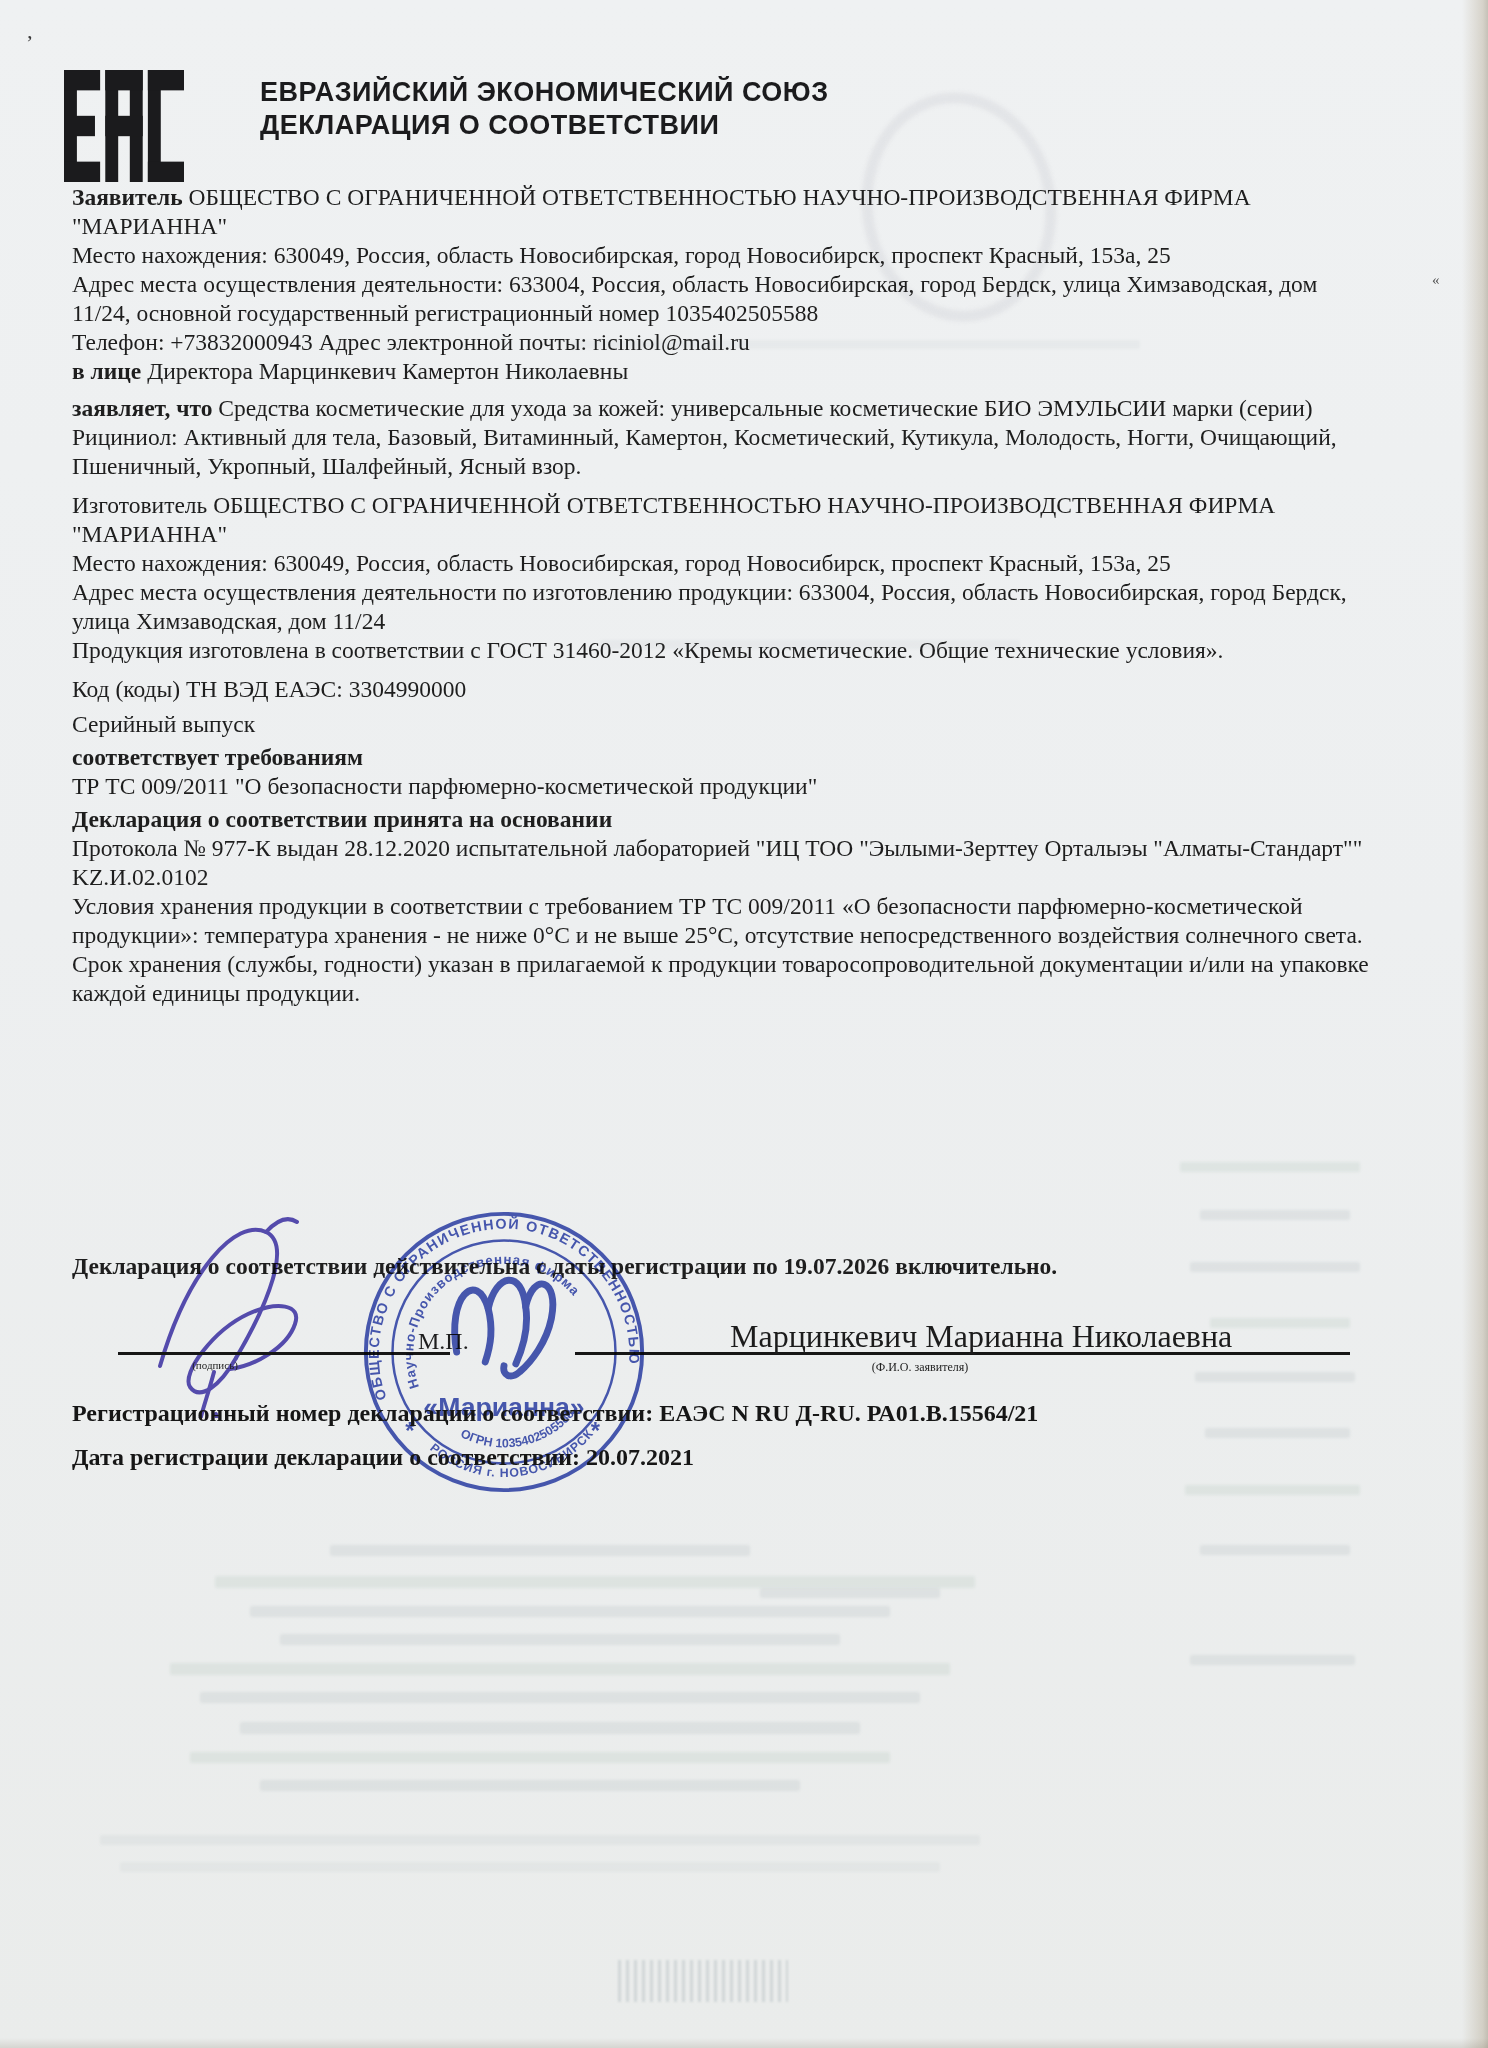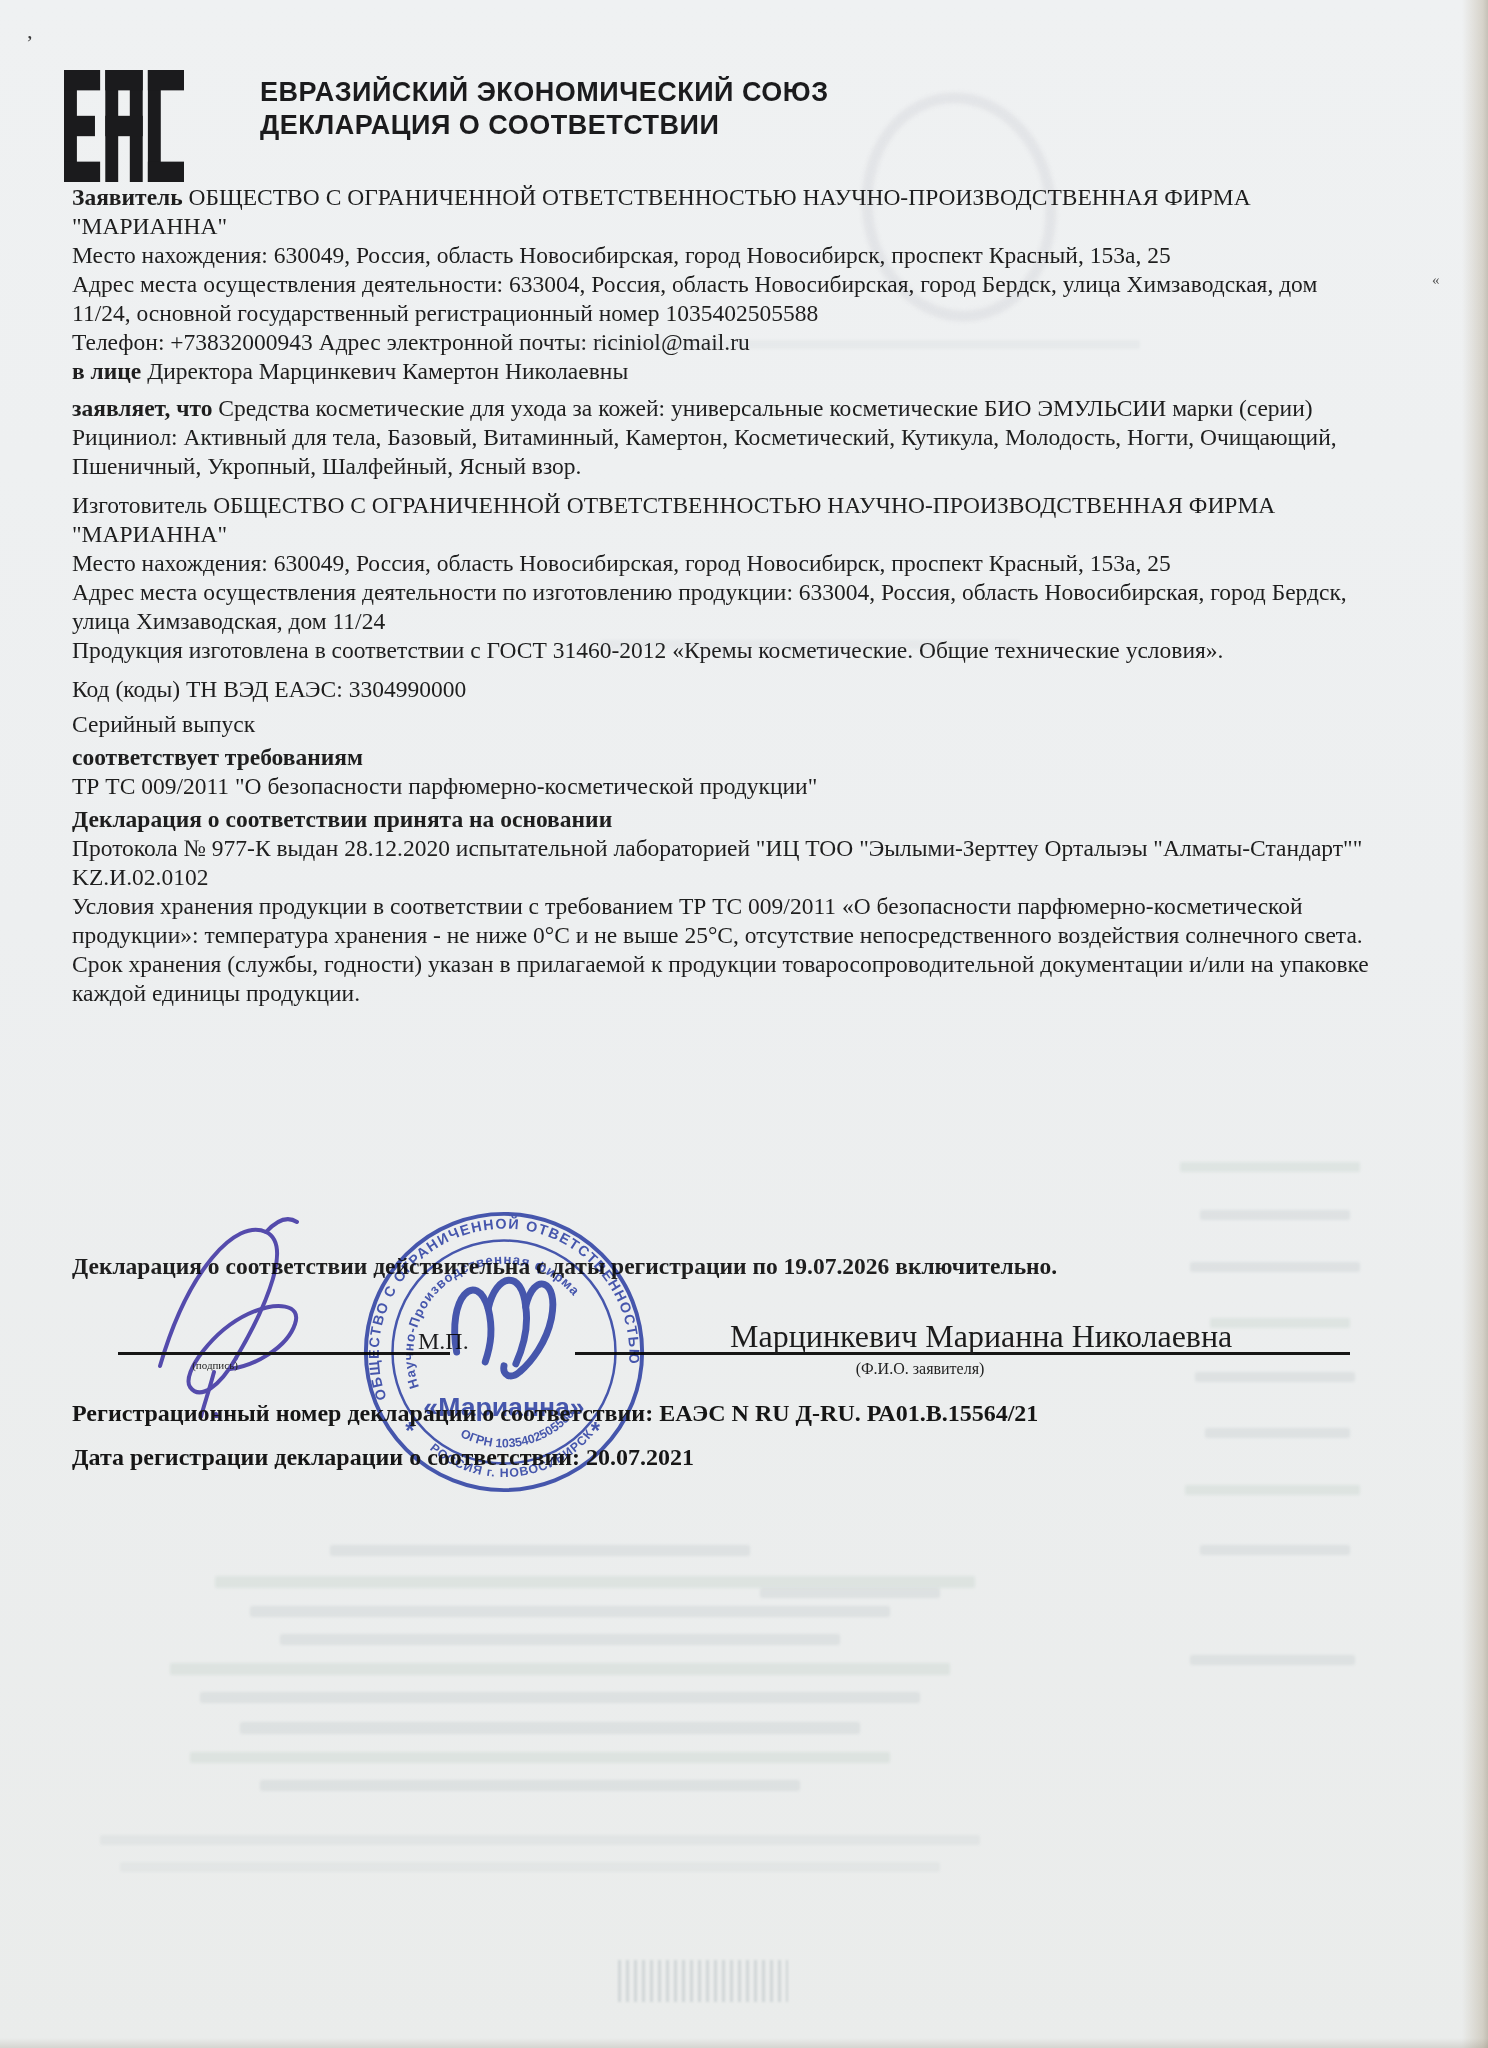--- a/index.html
+++ b/index.html
@@ -111,21 +111,21 @@
       <path d="M 96,164 C 86,202 72,232 83,242 C 93,249 102,228 98,206"></path>
       <path d="M 148,24 C 159,12 170,8 179,14"></path>
     </g>
   </svg>
 
   <div class="sig-line" style="left:118px;top:1352px;width:332px;"></div>
   <div class="sig-line" style="left:575px;top:1352px;width:775px;"></div>
   <div class="cap" style="left:150px;top:1359px;width:130px;text-align:center;">(подпись)</div>
   <div class="mp">М.П.</div>
   <div class="fio">Марцинкевич Марианна Николаевна</div>
-  <div class="cap" style="left:790px;top:1360px;width:260px;text-align:center;font-size:16px;">(Ф.И.О. заявителя)</div>
+  <div class="cap" style="left:790px;top:1360px;width:260px;text-align:center;font-size:12px;">(Ф.И.О. заявителя)</div>
 
   <svg class="stamp-svg" width="296" height="296" viewBox="0 0 300 300">
     <defs>
       <path id="ringTop" d="M 36,208 A 127,127 0 1 1 264,208" fill="none"></path>
       <path id="innerTop" d="M 70,198 A 92,92 0 1 1 230,198" fill="none"></path>
       <path id="ogrnArc" d="M 78,212 A 92,92 0 0 0 222,212" fill="none"></path>
       <path id="cityArc" d="M 48,216 A 116,116 0 0 0 252,216" fill="none"></path>
     </defs>
     <g stroke="#3b4eb3" fill="none">
       <circle cx="150" cy="150" r="140" stroke-width="4"></circle>

